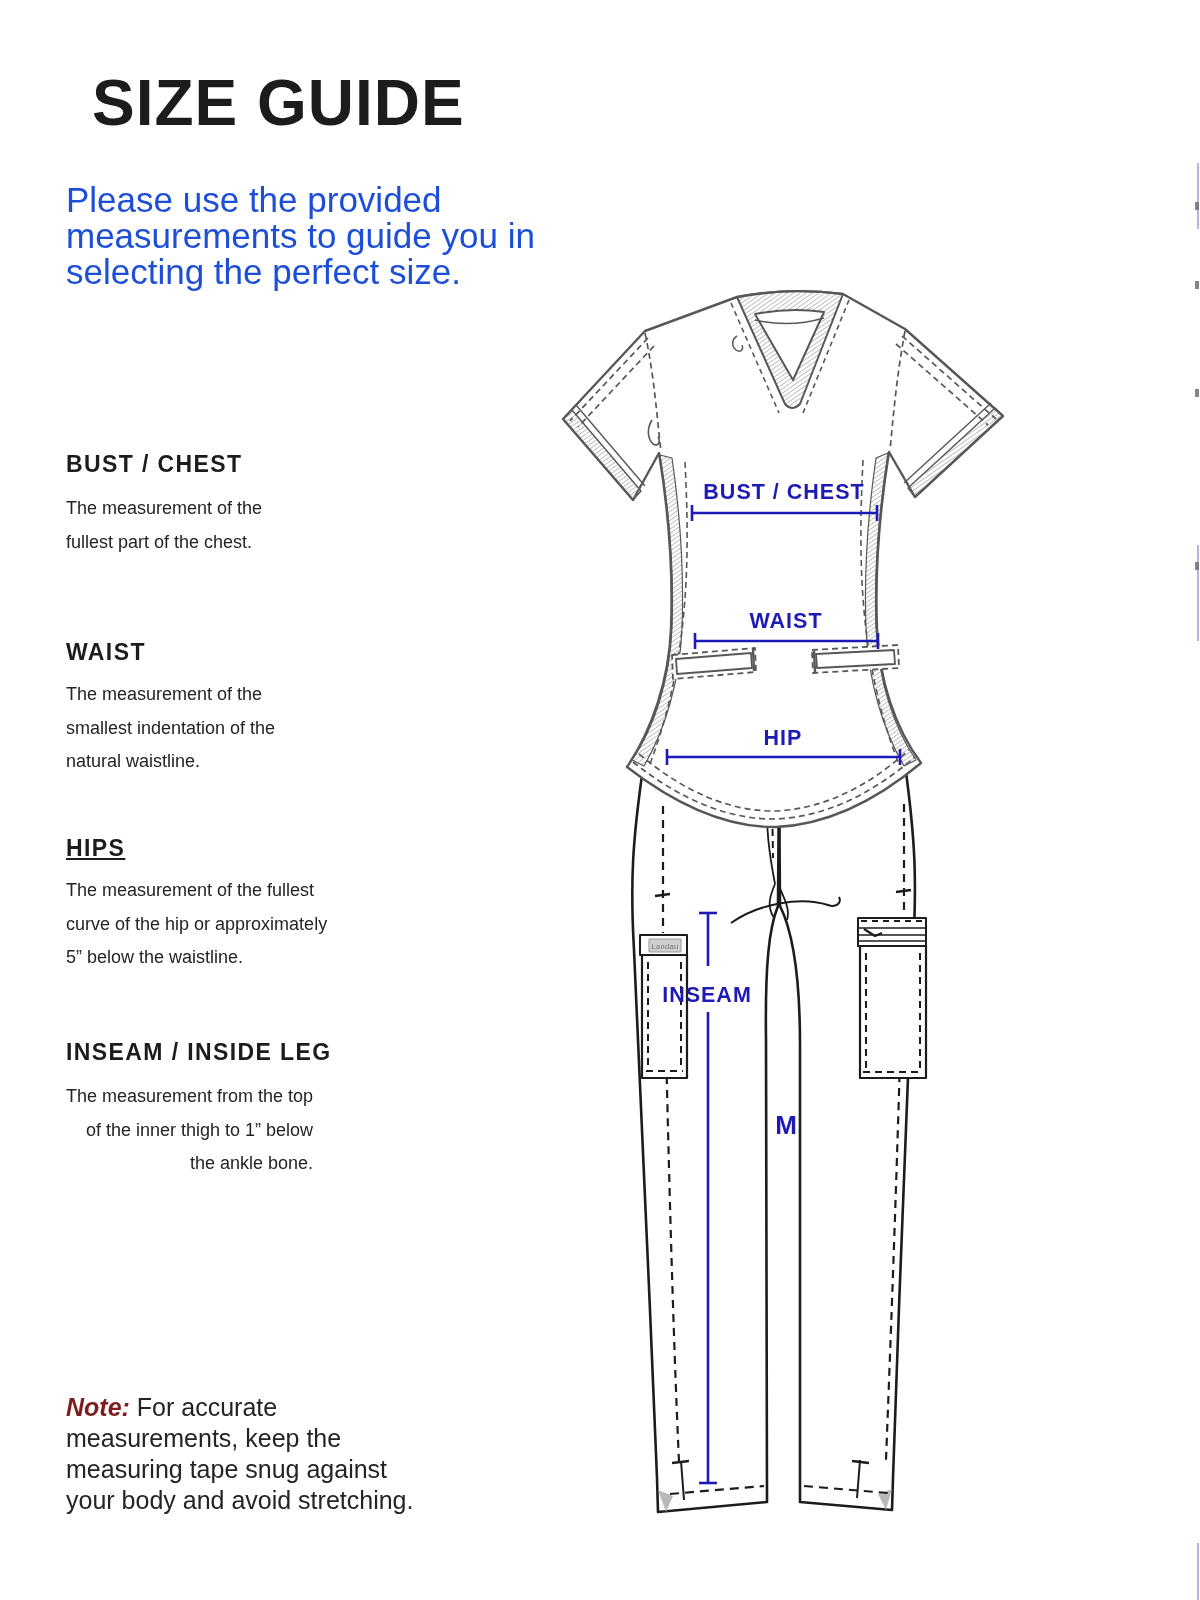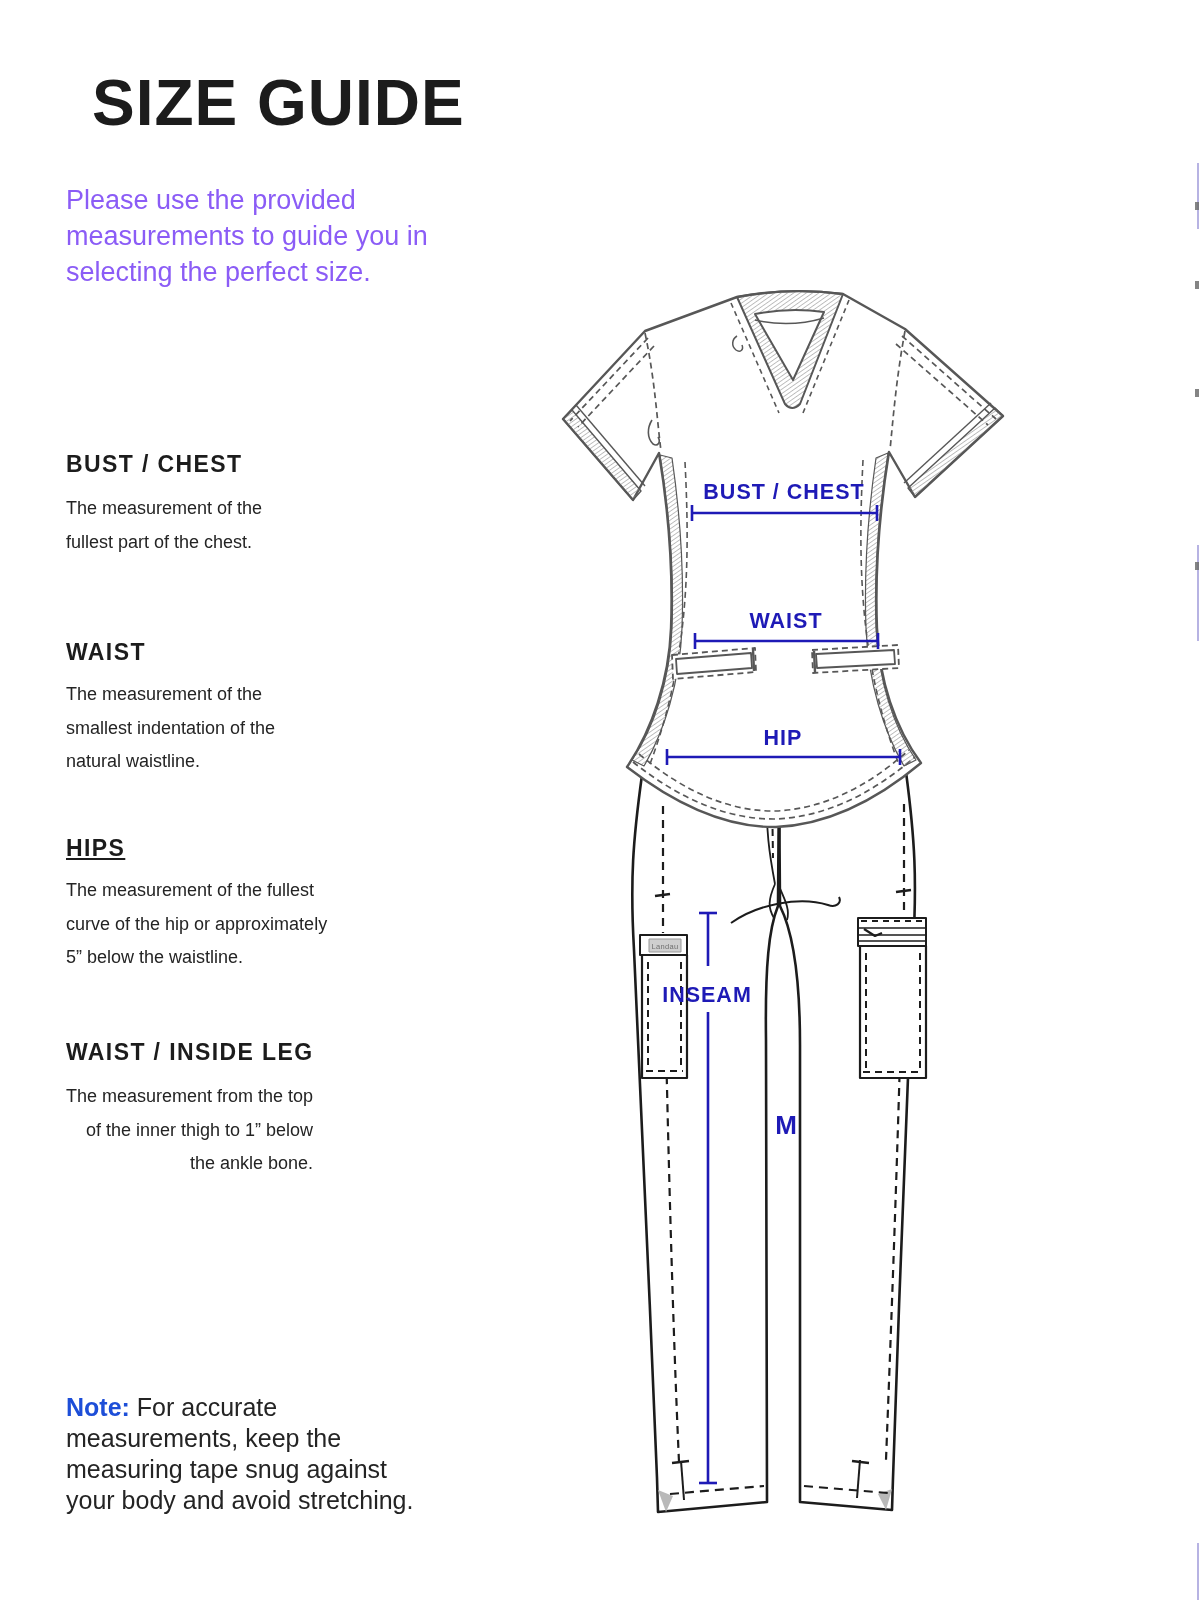--- a/index.html
+++ b/index.html
@@ -1,32 +1,32 @@
 <!DOCTYPE html>
 <html><head>
 <meta charset="utf-8">
 <style>
   html,body{margin:0;padding:0;background:#ffffff;}
   body{width:1200px;height:1600px;position:relative;overflow:hidden;
        font-family:"Liberation Sans",sans-serif;color:#1f1f1f;}
   .abs{position:absolute;}
   .page-title{left:64px;top:70px;font-size:64px;font-weight:bold;
       letter-spacing:1px;color:#1c1c1c;line-height:66px;margin-left:28px;}
-  .intro{left:66px;top:182px;font-size:27px;line-height:36px;color:#8b5cf6;
+  .intro{left:66px;top:182px;font-size:35px;line-height:36px;color:#1d4ed8;
       white-space:pre-line;}
   .sec-head{font-size:23px;font-weight:bold;letter-spacing:1.4px;color:#1c1c1c;
       line-height:25px;}
   .sec-body{font-size:18px;line-height:33.5px;color:#242424;white-space:pre-line;}
   #sec0h{left:66px;top:452px;} #sec0b{left:66px;top:492px;}
   #sec1h{left:66px;top:640px;} #sec1b{left:66px;top:678px;}
   #sec2h{left:66px;top:836px;text-decoration:underline;} #sec2b{left:66px;top:874px;}
   #sec3h{left:66px;top:1040px;} #sec3b{left:66px;top:1080px;text-align:right;}
   .note{left:66px;top:1392px;font-size:25px;line-height:31px;color:#242424;}
   .note .txt{white-space:pre-line;}
-  .note strong{font-weight:bold;color:#1d4ed8;}
+  .note strong{font-weight:bold;color:#7f1d1d;font-style:italic;}
   #diagram{left:530px;top:260px;}
   svg text{font-family:"Liberation Sans",sans-serif;}
   .anno-label{font-size:21.5px;font-weight:bold;letter-spacing:1px;fill:#1e1ab6;}
   .size-label{font-size:26px;font-weight:bold;fill:#1e1ab6;}
   .tag-label{font-size:7.5px;fill:#707070;letter-spacing:0.3px;}
   .edge-frag{position:absolute;width:2px;background:#b7b3e3;left:1197px;}
   .edge-tick{position:absolute;width:4px;height:8px;background:#6f6f6f;left:1195px;opacity:.85;}
 </style>
 </head>
 <body>
@@ -43,21 +43,21 @@
 <div class="abs sec-head" id="sec1h">WAIST</div>
 <div class="abs sec-body" id="sec1b">The measurement of the
 smallest indentation of the
 natural waistline.</div>
 
 <div class="abs sec-head" id="sec2h">HIPS</div>
 <div class="abs sec-body" id="sec2b">The measurement of the fullest
 curve of the hip or approximately
 5” below the waistline.</div>
 
-<div class="abs sec-head" id="sec3h">WAIST / INSIDE LEG</div>
+<div class="abs sec-head" id="sec3h">INSEAM / INSIDE LEG</div>
 <div class="abs sec-body" id="sec3b">The measurement from the top
 of the inner thigh to 1” below
 the ankle bone.</div>
 
 <div class="abs note"><strong>Note:</strong> <span class="txt">For accurate
 measurements, keep the
 measuring tape snug against
 your body and avoid stretching.</span></div>
 
 <svg id="diagram" class="abs" width="660" height="1300" viewBox="530 260 660 1300">

